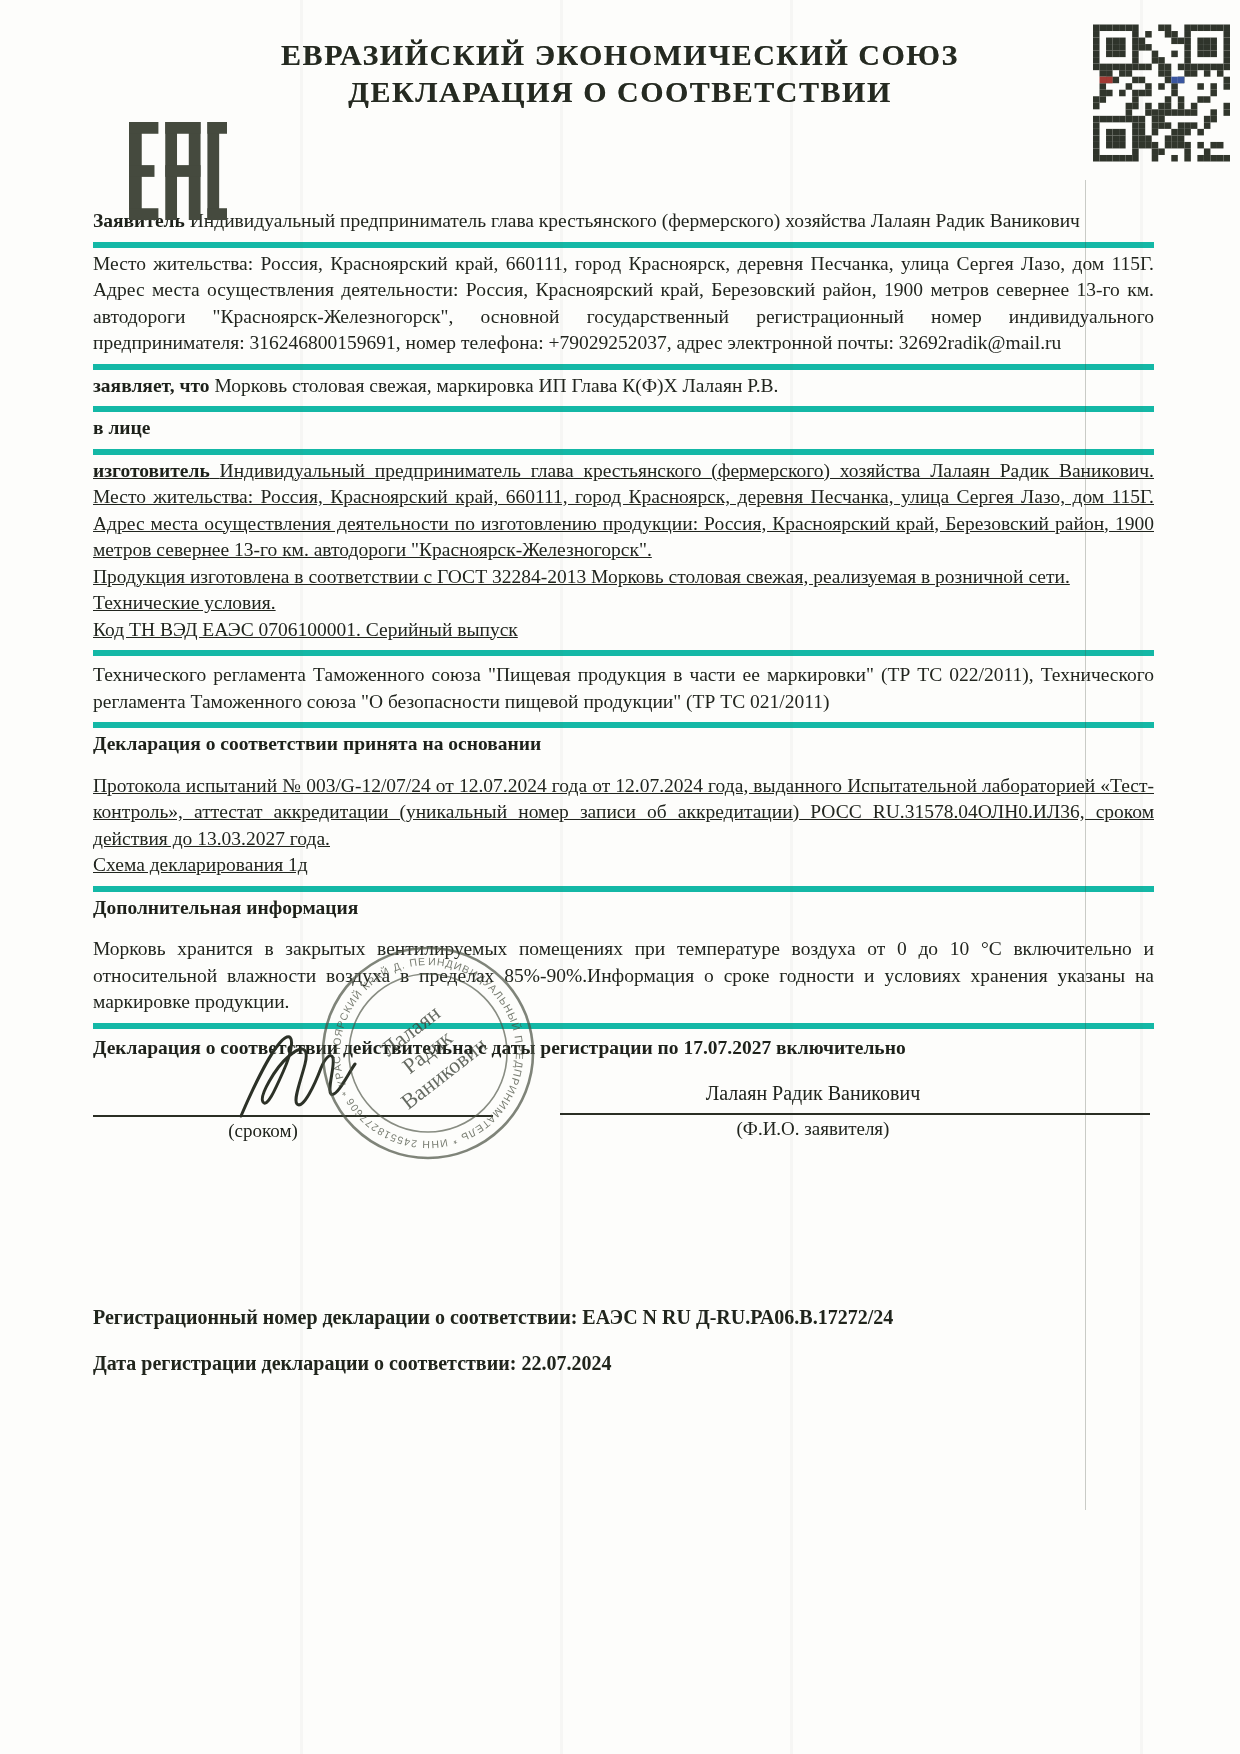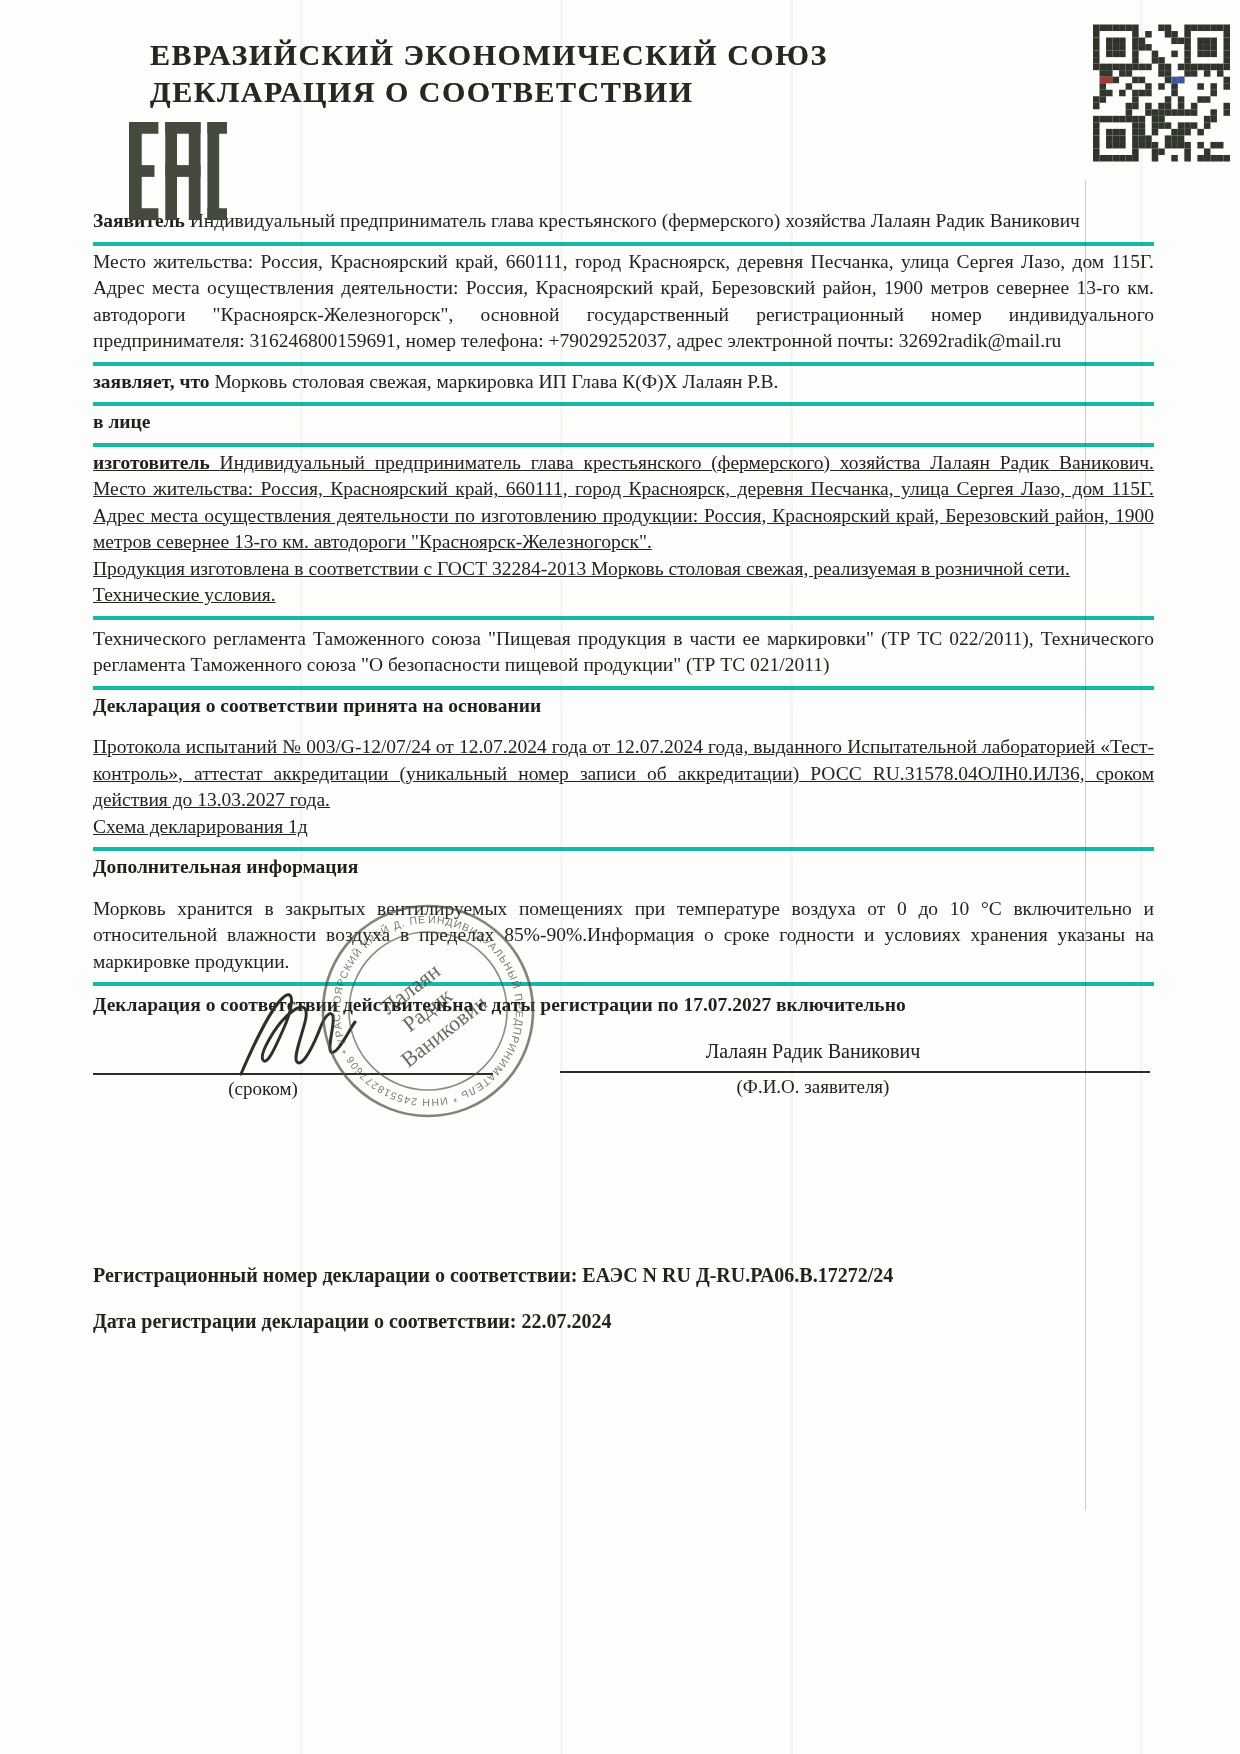--- a/index.html
+++ b/index.html
@@ -11,28 +11,28 @@
     font-family:"Liberation Serif","DejaVu Serif",serif;
     color:#21251e;
     overflow:hidden;
   }
   
   .streak{position:absolute;top:0;bottom:0;width:3px;background:rgba(90,95,85,.045);pointer-events:none;}
   .fold-line{position:absolute;width:1px;background:rgba(70,75,62,.28);pointer-events:none;}
   .header{position:relative;height:205px;}
   .title{
     position:absolute;top:36px;left:150px;right:150px;
-    font-weight:bold;font-size:30px;line-height:37px;
+    text-align:center;font-weight:bold;font-size:30px;line-height:37px;
     letter-spacing:1.5px;color:#252a21;
     text-shadow:0 0 .6px rgba(40,45,35,.55);
   }
   .eac-logo{position:absolute;left:128px;top:122px;width:100px;height:98px;}
   .qr{position:absolute;left:1093px;top:18px;width:137px;height:150px;}
   .content{margin:0 86px 0 93px;font-size:19.5px;line-height:26.5px;}
-  .field{padding:3px 0 7px;border-bottom:4px solid #14b8a6;}
+  .field{padding:3px 0 7px;border-bottom:6px solid #14b8a6;}
   .field.nb{border-bottom:none;}
   .lbl{font-weight:bold;color:#1d211a;}
   .just{text-align:justify;}
   .para{margin:0;padding:0;text-decoration:underline;}
   
   .sig-area{position:relative;height:172px;margin:0 86px 0 93px;}
   .sig-line{position:absolute;left:0;top:47px;width:400px;border-top:2px solid #2a2e24;}
   .sig-caption{position:absolute;left:60px;top:52px;width:220px;text-align:center;font-size:19px;}
   .sig-scribble{position:absolute;left:130px;top:-40px;width:200px;height:95px;}
   .fio-name{position:absolute;left:470px;top:14px;width:500px;text-align:center;font-size:20px;}
@@ -329,20 +329,21 @@
     <div class="field">
       <span class="lbl">в лице</span>
     </div>
 
     <div class="field">
       <p class="para just">
         <span class="lbl">изготовитель</span>
         <span>Индивидуальный предприниматель глава крестьянского (фермерского) хозяйства Лалаян Радик Ваникович. Место жительства: Россия, Красноярский край, 660111, город Красноярск, деревня Песчанка, улица Сергея Лазо, дом 115Г. Адрес места осуществления деятельности по изготовлению продукции: Россия, Красноярский край, Березовский район, 1900 метров севернее 13-го км. автодороги "Красноярск-Железногорск".</span>
       </p>
       <p class="para">Продукция изготовлена в соответствии с ГОСТ 32284-2013 Морковь столовая свежая, реализуемая в розничной сети. Технические условия.</p>
+      <p class="para">Код ТН ВЭД ЕАЭС 0706100001. Серийный выпуск</p>
     </div>
 
     <div class="field just" style="padding-top:6px">
       <span>Технического регламента Таможенного союза "Пищевая продукция в части ее маркировки" (ТР ТС 022/2011), Технического регламента Таможенного союза "О безопасности пищевой продукции" (ТР ТС 021/2011)</span>
     </div>
 
     <div class="field nb">
       <span class="lbl">Декларация о соответствии принята на основании</span>
     </div>
     <div class="field" style="padding-top:8px">

